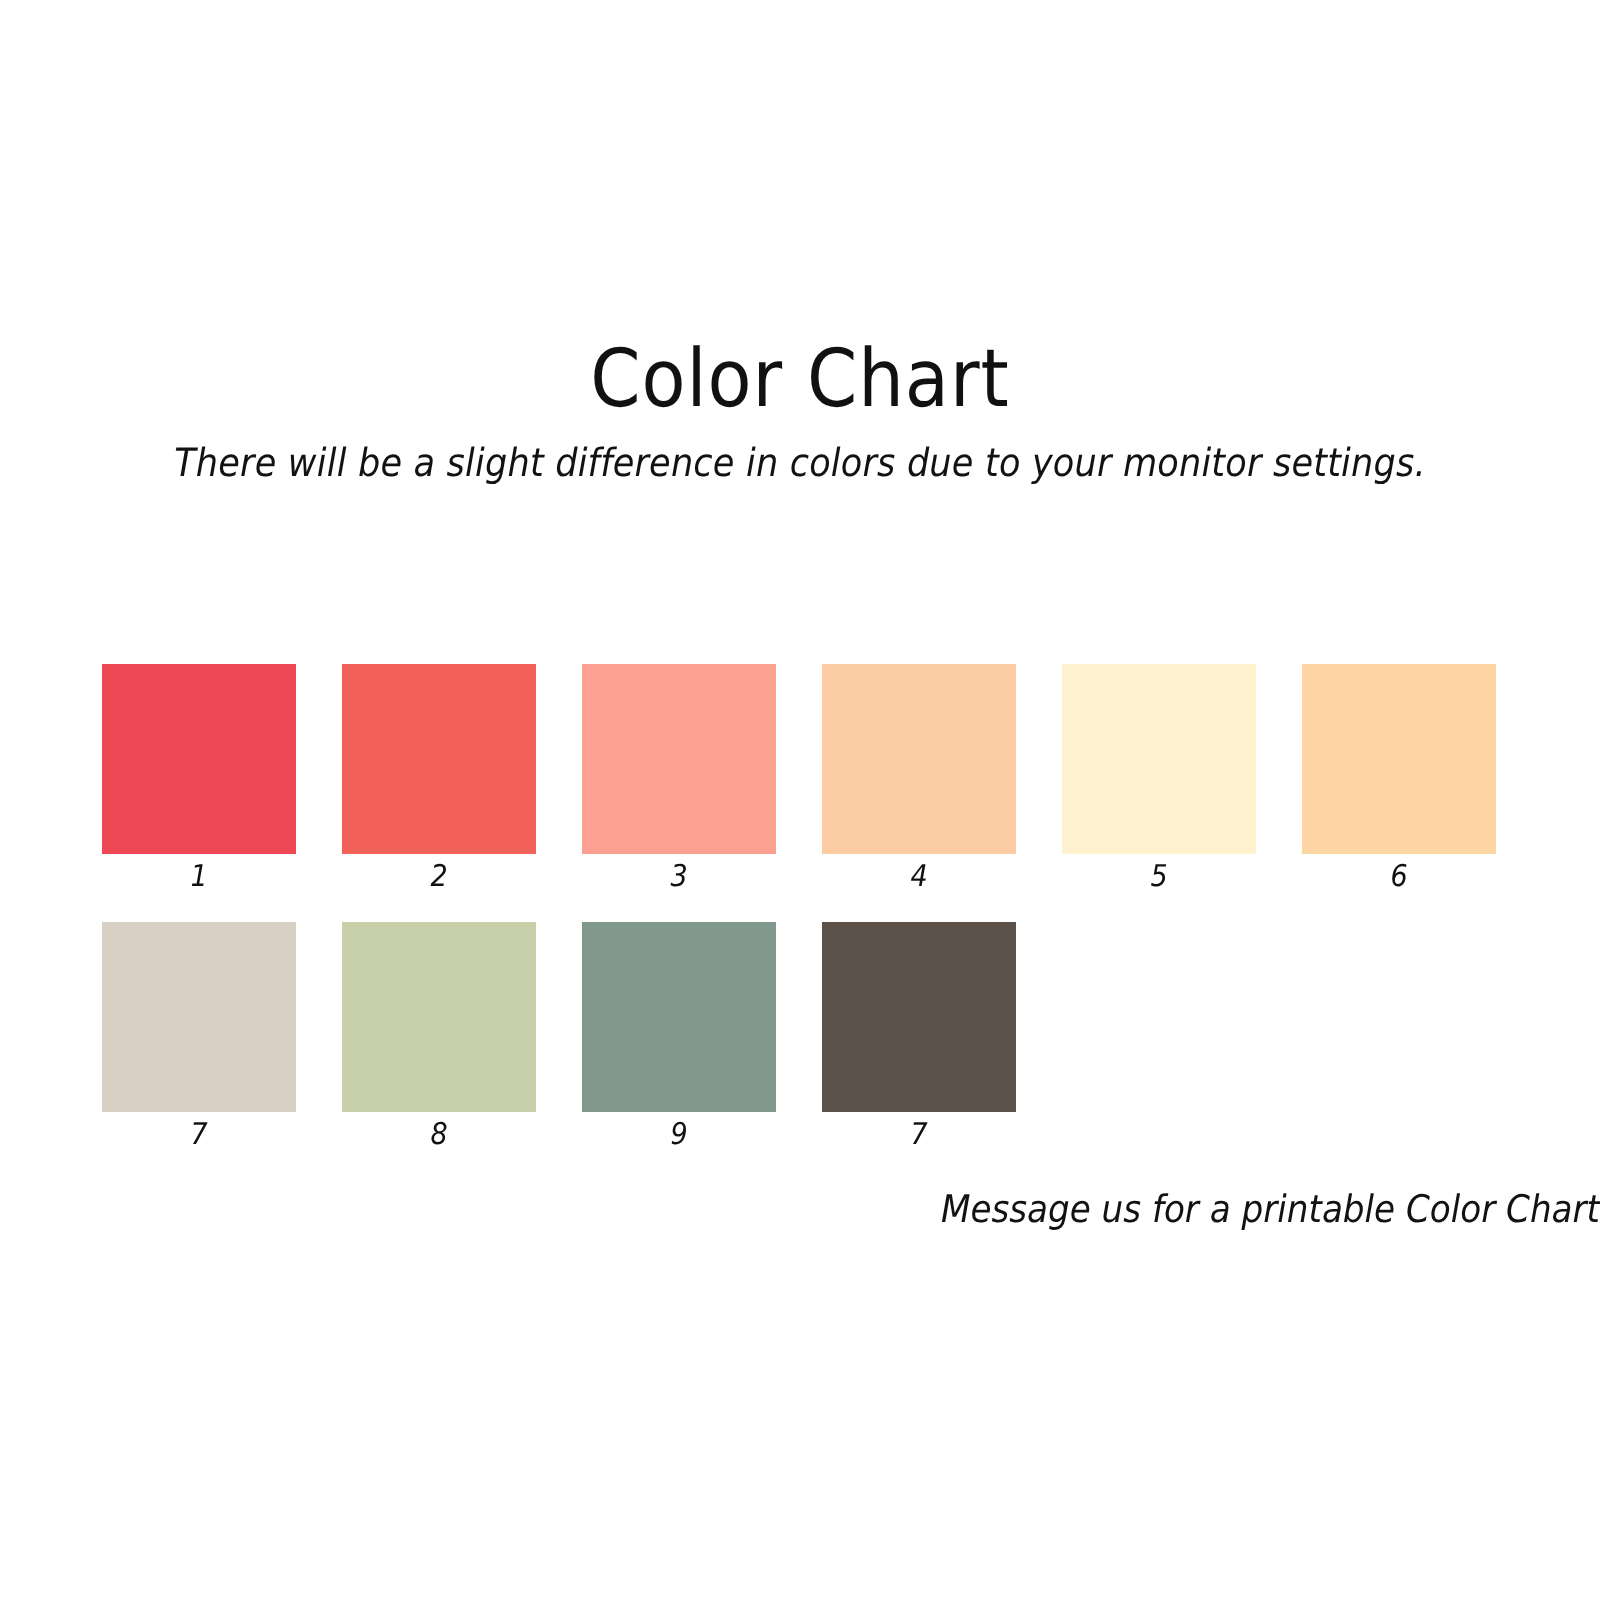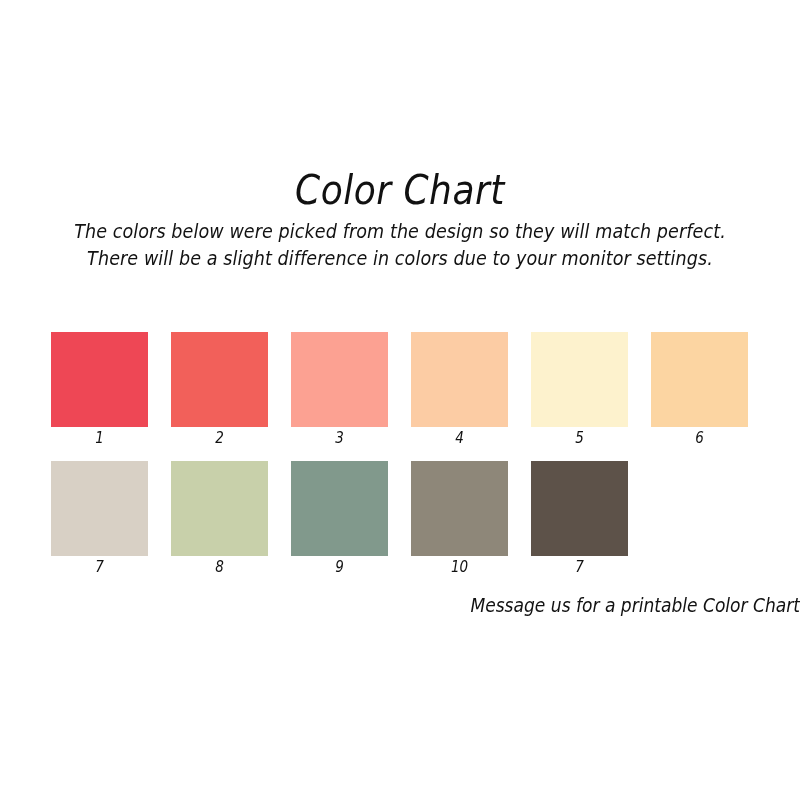--- a/index.html
+++ b/index.html
@@ -26,21 +26,20 @@
     position: absolute;
     left: 0;
     top: 168px;
     width: 800px;
     text-align: center;
   }
 
   .chart-title {
     font-size: 40px;
     line-height: 44px;
-    font-style: italic;
     font-weight: 400;
     color: #111111;
     letter-spacing: 0.5px;
     margin: 0 0 6px 0;
     font-stretch: condensed;
   }
 
   .subtitle-line {
     font-size: 19.5px;
     line-height: 27px;
@@ -104,21 +103,20 @@
     font-stretch: condensed;
   }
 </style>
 </head>
 <body style="background-color: rgb(255, 255, 255);">
 
 <div class="page">
 
   <div class="heading-block">
     <div class="chart-title">Color Chart</div>
-    <div class="subtitle-line">The colors below were picked from the design so they will match perfect.</div>
     <div class="subtitle-line">There will be a slight difference in colors due to your monitor settings.</div>
   </div>
 
   <div class="swatch-grid">
 
     <div class="swatch-row">
       <div class="swatch-cell">
         <div class="swatch-chip" style="background-color: rgb(238, 71, 85);"></div>
         <div class="swatch-label">1</div>
       </div>
@@ -151,24 +149,20 @@
       </div>
       <div class="swatch-cell">
         <div class="swatch-chip" style="background-color: rgb(200, 208, 170);"></div>
         <div class="swatch-label">8</div>
       </div>
       <div class="swatch-cell">
         <div class="swatch-chip" style="background-color: rgb(129, 153, 140);"></div>
         <div class="swatch-label">9</div>
       </div>
       <div class="swatch-cell">
-        <div class="swatch-chip" style="background-color: rgb(142, 135, 121);"></div>
-        <div class="swatch-label">10</div>
-      </div>
-      <div class="swatch-cell">
         <div class="swatch-chip" style="background-color: rgb(93, 82, 73);"></div>
         <div class="swatch-label">7</div>
       </div>
     </div>
 
   </div>
 
   <div class="footer-note">Message us for a printable Color Chart</div>
 
 </div>

